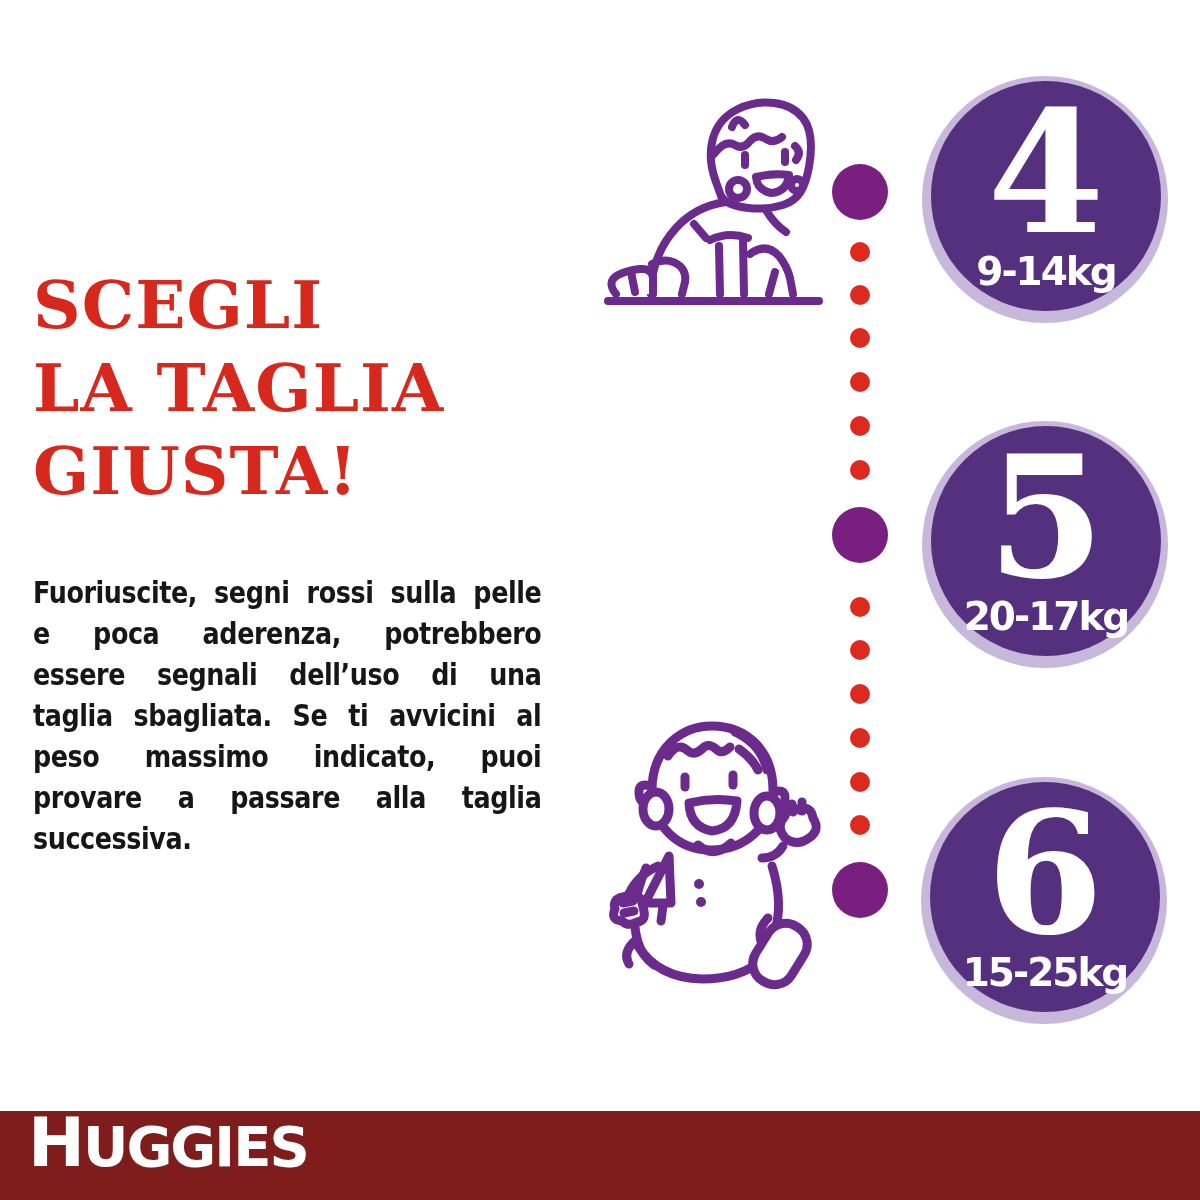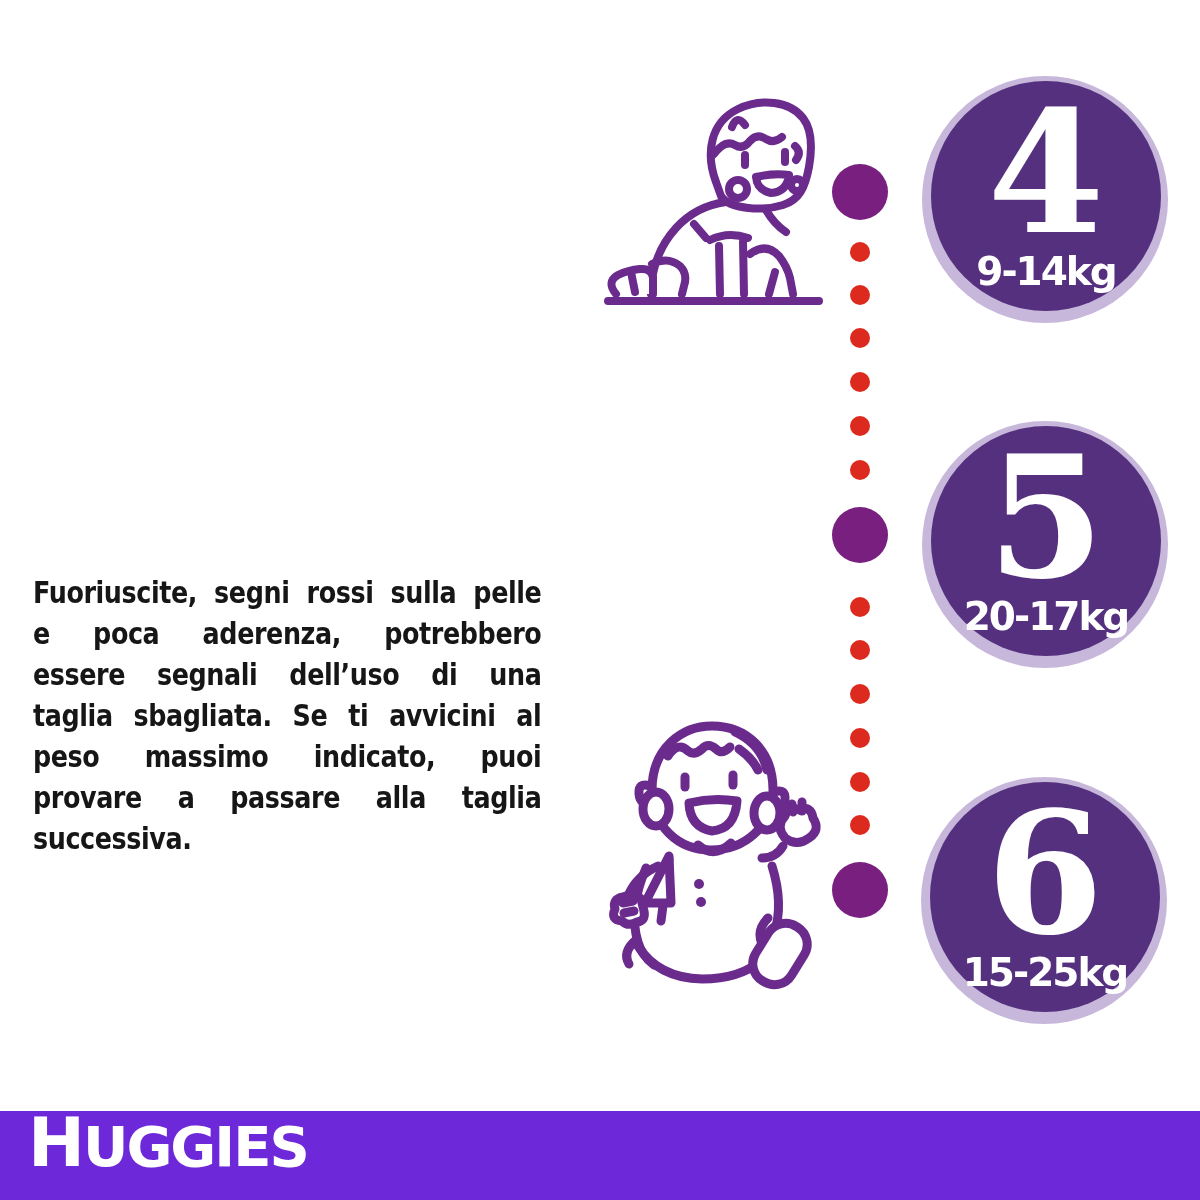--- a/index.html
+++ b/index.html
@@ -27,31 +27,36 @@
   .badge .ring{position:absolute;inset:-5px -7px -12px -9px;border-radius:50%;background:#c7b7da;}
   .badge .disc{position:absolute;inset:0;border-radius:50%;background:#55307f;
     display:flex;flex-direction:column;align-items:center;justify-content:center;color:#fff;}
   .badge .num{font-family:"DejaVu Serif",serif;font-weight:bold;font-size:168px;line-height:0.78;
     margin-top:10px;}
   .badge .wt{font-family:"DejaVu Sans",sans-serif;font-weight:bold;font-size:39px;
     letter-spacing:-2px;margin-top:10px;}
   
   .illus{position:absolute;}
   
-  .footer-bar{position:absolute;left:0;top:1111px;width:1200px;height:89px;background:#6d28d9;}
+  .footer-bar{position:absolute;left:0;top:1111px;width:1200px;height:89px;background:#7f1d1d;}
   .logo{position:absolute;left:28px;top:2px;color:#ffffff;
     font-family:"DejaVu Sans",sans-serif;font-weight:bold;font-size:56px;line-height:60px;
     letter-spacing:-2px;}
   .logo::first-letter{font-size:68px;}
 </style>
 </head>
 <body>
 
 <div class="stage">
 
+  <div class="headline">
+    <div>SCEGLI</div>
+    <div>LA TAGLIA</div>
+    <div>GIUSTA!</div>
+  </div>
 
   <div class="body-text">
     <div class="bline">Fuoriuscite, segni rossi sulla pelle</div>
     <div class="bline">e poca aderenza, potrebbero</div>
     <div class="bline">essere segnali dell’uso di una</div>
     <div class="bline">taglia sbagliata. Se ti avvicini al</div>
     <div class="bline">peso massimo indicato, puoi</div>
     <div class="bline">provare a passare alla taglia</div>
     <div class="bline last">successiva.</div>
   </div>

